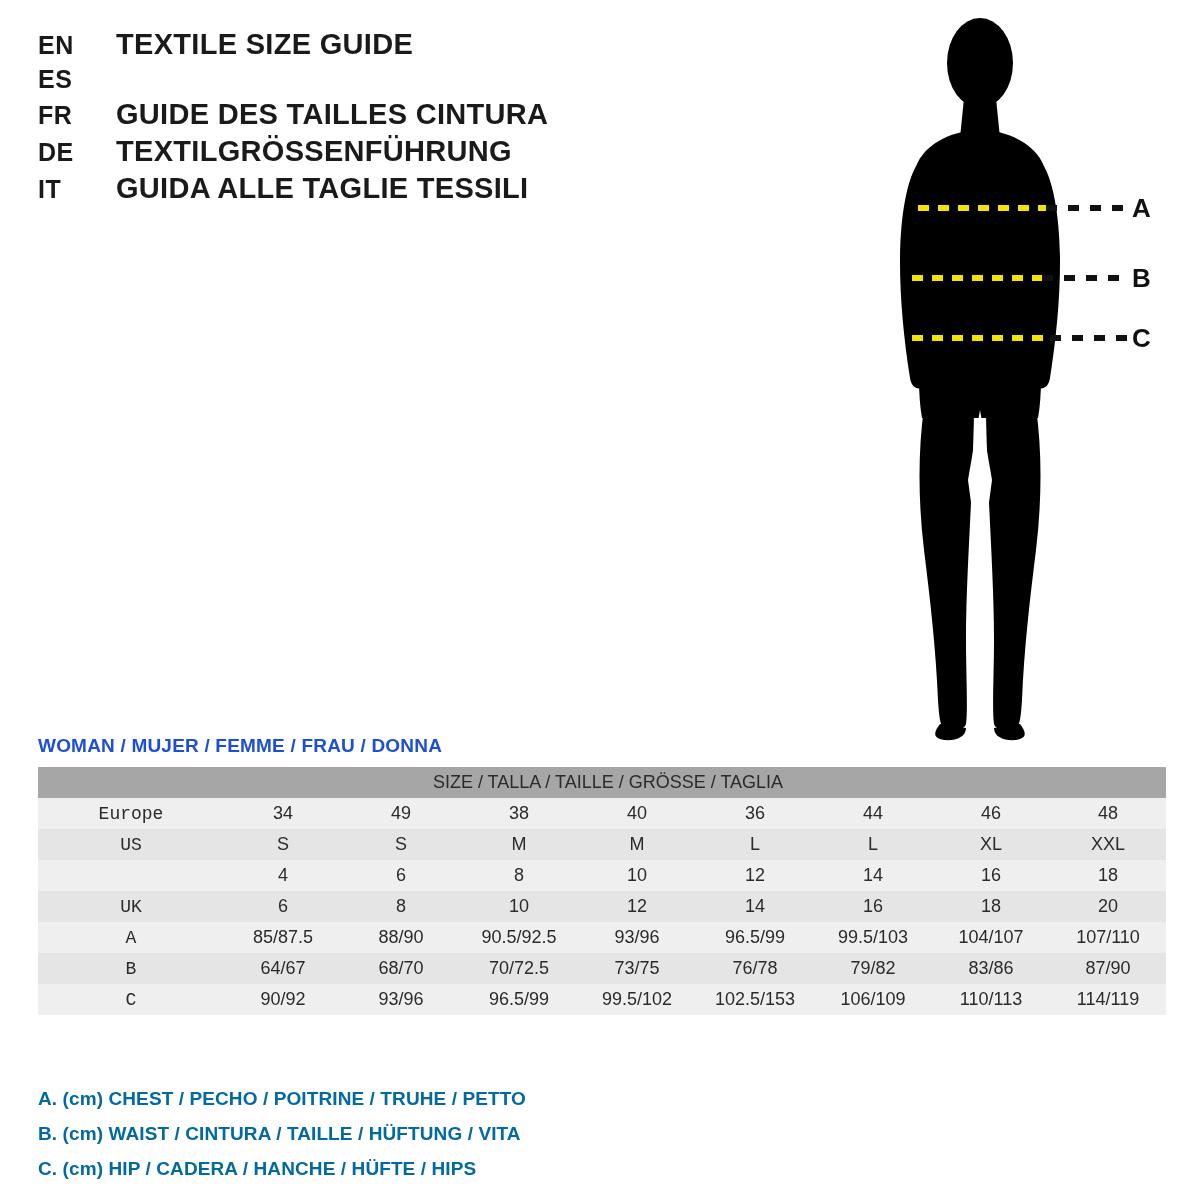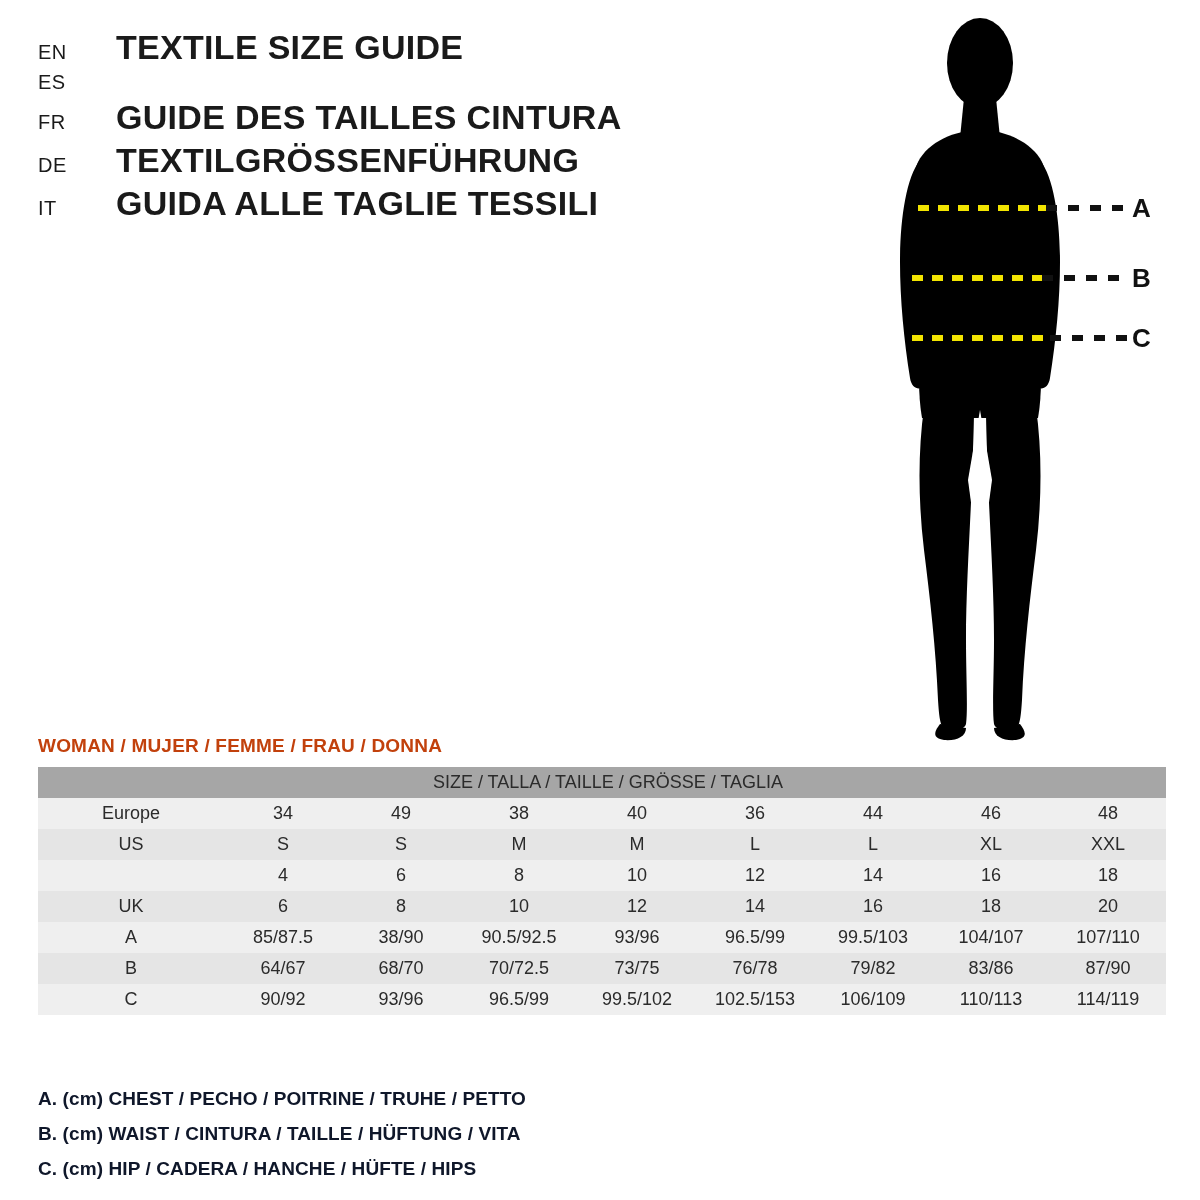--- a/index.html
+++ b/index.html
@@ -24,26 +24,26 @@
     width: 620px;
   }
   .title-row {
     display: flex;
     align-items: baseline;
     margin-bottom: 4px;
   }
   .title-lang {
     width: 78px;
     flex: 0 0 78px;
-    font-size: 20px;
-    font-weight: normal;
+    font-size: 25px;
+    font-weight: bold;
     letter-spacing: 0.5px;
   }
   .title-text {
-    font-size: 34px;
+    font-size: 29px;
     font-weight: bold;
     letter-spacing: 0.3px;
   }
 
   
   #figure-area {
     position: absolute;
     left: 860px;
     top: 10px;
     width: 330px;
@@ -66,21 +66,21 @@
     position: absolute;
     left: 38px;
     top: 735px;
     width: 1128px;
   }
   #woman-heading {
     font-size: 19px;
     font-weight: bold;
     letter-spacing: 0.2px;
     margin-bottom: 10px;
-    color: #c2410c;
+    color: #1d4ed8;
   }
   table.size-table {
     border-collapse: collapse;
     width: 1128px;
     table-layout: fixed;
     font-size: 18px;
   }
   table.size-table td, table.size-table th {
     padding: 0;
     height: 31px;
@@ -97,33 +97,34 @@
     height: 30px;
   }
   .hdr-row td.hdr-cell {
     padding-left: 12px;
   }
   .row-light td { background: #efefef; }
   .row-dark  td { background: #e5e5e5; }
   td.rowlabel {
     text-align: left;
     padding-left: 8px;
+    font-family: Liberation Mono, monospace;
   }
 
   
   #footnotes {
     position: absolute;
     left: 38px;
     top: 1088px;
     width: 900px;
   }
   .footnote {
     font-size: 19px;
     font-weight: bold;
-    color: #0f172a;
+    color: #0369a1;
     margin-bottom: 13px;
     letter-spacing: 0.1px;
   }
 </style>
 </head>
 <body>
 
 <div id="title-block">
   <div class="title-row">
     <span class="title-lang">EN</span>
@@ -278,21 +279,21 @@
         <td>12</td>
         <td>14</td>
         <td>16</td>
         <td>18</td>
         <td>20</td>
       </tr>
 
       <tr class="row-light">
         <td class="rowlabel">A</td>
         <td>85/87.5</td>
-        <td>38/90</td>
+        <td>88/90</td>
         <td>90.5/92.5</td>
         <td>93/96</td>
         <td>96.5/99</td>
         <td>99.5/103</td>
         <td>104/107</td>
         <td>107/110</td>
       </tr>
 
       <tr class="row-dark">
         <td class="rowlabel">B</td>

